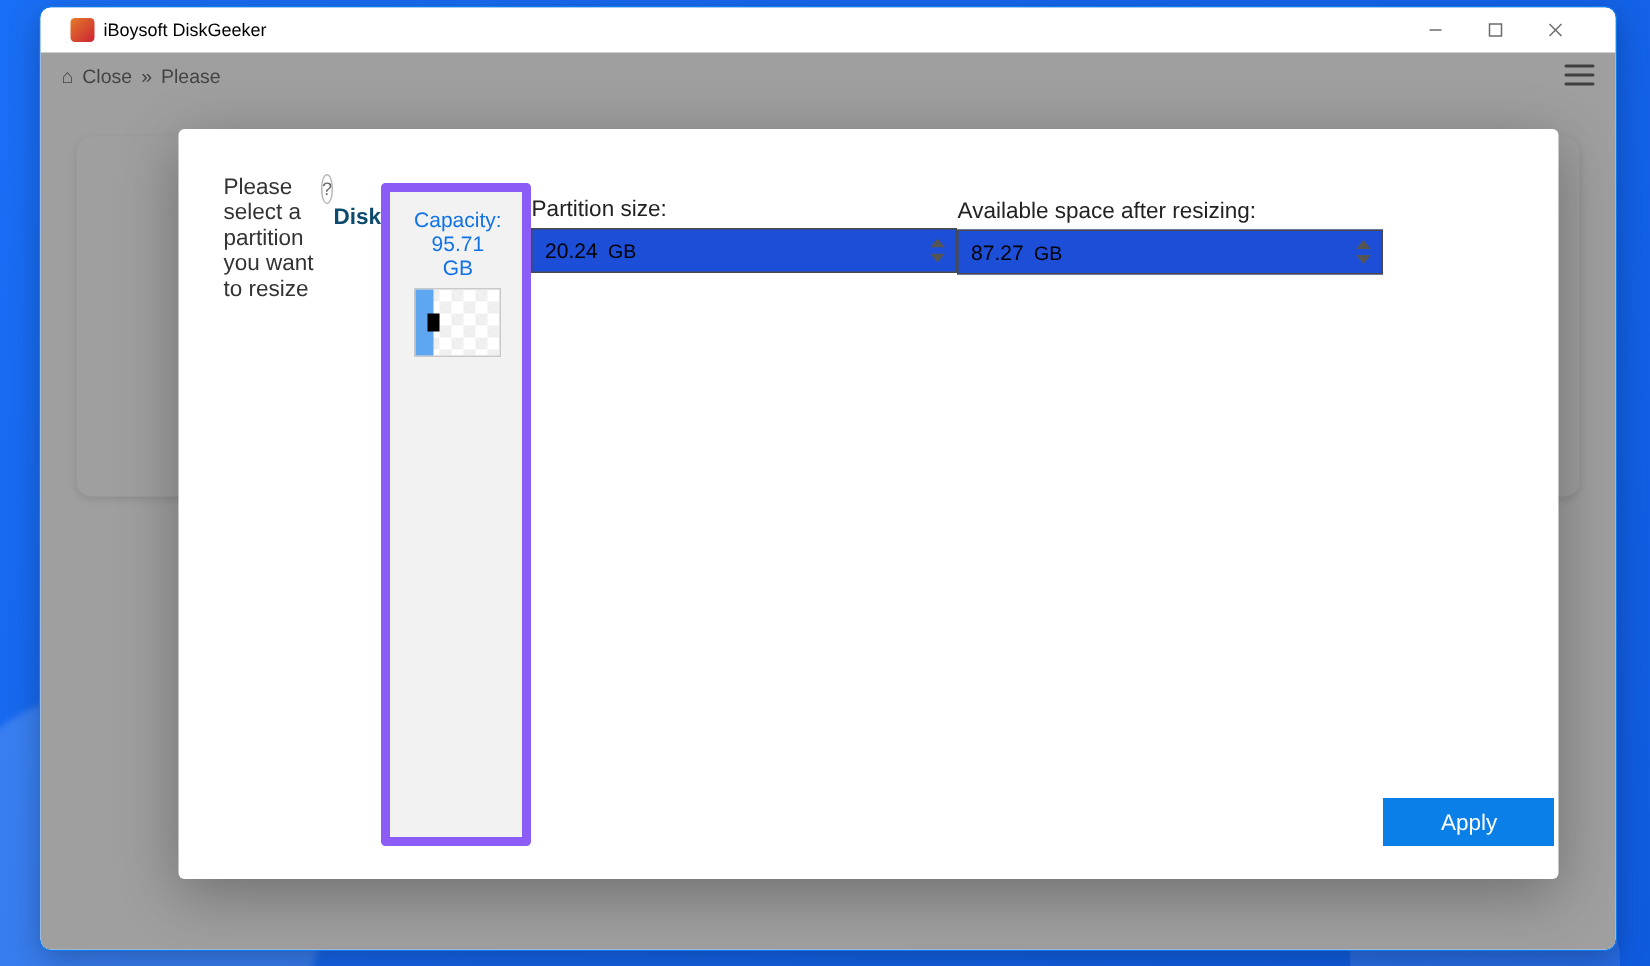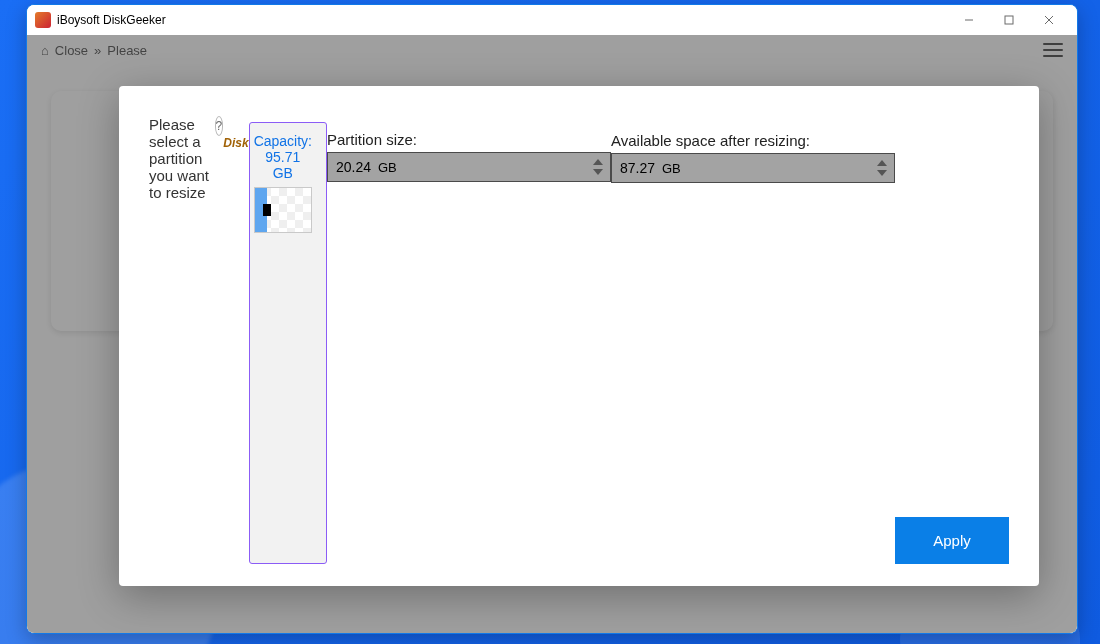--- a/index.html
+++ b/index.html
@@ -14,21 +14,21 @@
     .bgblob2 { position:absolute; right:20px; bottom:-60px; width:180px; height:120px; background:rgba(255,255,255,0.10); border-radius:50% 50% 40% 60%; }
 
     
     .app-window {
       position:absolute; left:26px; top:4px; width:1052px; height:630px;
       background:#fff; border:1px solid #1279e8; border-radius:8px;
       box-shadow:0 6px 20px rgba(0,0,0,0.25);
       overflow:hidden;
     }
     .titlebar {
-      height:30px; display:flex; align-items:center; padding:0 8px;
+      height:30px; display:flex; align-items:center; padding:0 20px;
       font-size:12px; color:#000; background:#fff;
     }
     .titlebar .app-icon {
       width:16px; height:16px; margin-right:6px;
       display:inline-block; background:linear-gradient(135deg,#e37b2a,#c23);
       border-radius:3px; position:relative;
     }
     .win-controls { margin-left:auto; display:flex; }
     .win-btn { width:40px; height:30px; display:flex; align-items:center; justify-content:center; color:#6b6b6b; }
     .win-btn svg { width:10px; height:10px; stroke:#6b6b6b; stroke-width:1;}
@@ -49,54 +49,54 @@
       position:absolute; left:92px; top:81px; width:920px; height:500px;
       background:#fff; border-radius:4px; box-shadow:0 10px 40px rgba(0,0,0,.3);
       padding:30px 30px 22px 30px; display:flex; flex-direction:row;
     }
     .modal-head { display:flex; align-items:flex-start; }
     .instruction { font-size:15px; color:#333; }
     .help-btn {
       margin-left:auto; width:20px; height:20px; border:1px solid #b7b7b7; border-radius:50%;
       display:flex; align-items:center; justify-content:center; font-size:12px; color:#666; cursor:pointer;
     }
-    .disk-label { font-weight:600; font-size:12px; margin-top:20px; color:#a16207;font-style:italic;}
+    .disk-label { font-weight:600; font-size:15px; margin-top:20px; color:#0c4a6e;}
 
     .disk-panel {
-      margin-top:6px; border:1px solid #8b5cf6; border-radius:3px;
-      background:#f2f2f2; padding:10px 14px 18px 4px;
+      margin-top:6px; border:6px solid #8b5cf6; border-radius:3px;
+      background:#f2f2f2; padding:10px 14px 18px 16px;
     }
     .capacity { text-align:center; color:#1173e6; font-size:14px; margin-bottom:6px;}
     .disk-bar {
       height:46px; border:1px solid #c9c9c9; background:#fff; position:relative;
       background-image:
         linear-gradient(45deg, #efefef 25%, transparent 25%, transparent 75%, #efefef 75%),
         linear-gradient(45deg, #efefef 25%, transparent 25%, transparent 75%, #efefef 75%);
       background-size:16px 16px;
       background-position:0 0, 8px 8px;
     }
     .disk-bar .left-strip{ position:absolute; left:0; top:0; bottom:0; width:12px; background:#5ea6ef;}
     .disk-bar .used{ position:absolute; left:12px; top:0; bottom:0; background:#0a7fe7;}
     .disk-bar .handle{ position:absolute; top:50%; width:8px; height:12px; background:#000; transform:translate(-50%,-50%); cursor:ew-resize;}
 
     .field-row { margin-top:15px; }
     .field-row + .field-row { margin-top:16px; }
     .field-label { font-size:15px; color:#222; margin-bottom:4px; display:block;}
     .spinbox {
       width:284px; height:30px; border:1px solid #4a4a4a; display:flex; align-items:center;
-      position:relative; background:#a3a3a3;
+      position:relative; background:#1d4ed8;
     }
     .spinbox .val { padding-left:8px; font-size:14px; color:#000; min-width:44px;}
     .spinbox .unit { font-size:13px; color:#000; margin-left:6px;}
     .spinbox .steppers { position:absolute; right:4px; top:2px; bottom:2px; width:16px; display:flex; flex-direction:column; justify-content:center; gap:2px;}
     .spinbox .steppers div{ height:8px; display:flex; align-items:center; justify-content:center;}
     .spinbox .steppers svg{ width:10px; height:6px; fill:#555;}
 
     .modal-footer { margin-top:auto; display:flex; justify-content:flex-end; gap:12px;}
-    .btn { width:114px; height:47px; border:none; font-size:15px; cursor:pointer;}
+    .btn { width:114px; height:32px; border:none; font-size:15px; cursor:pointer;}
     .btn-primary { background:#0a7fe7; color:#fff;}
     .btn-secondary { background:#dcdcdc; color:#222;}
   </style>
 </head>
 <body>
 
 <div class="bgblob1"></div>
 <div class="bgblob2"></div>
 
 <div class="app-window">

